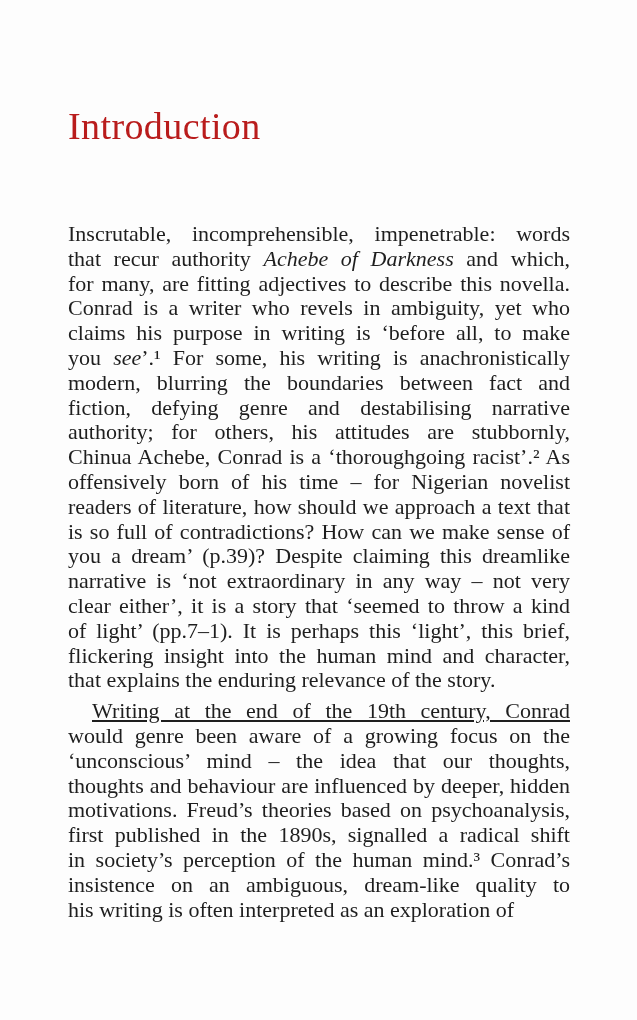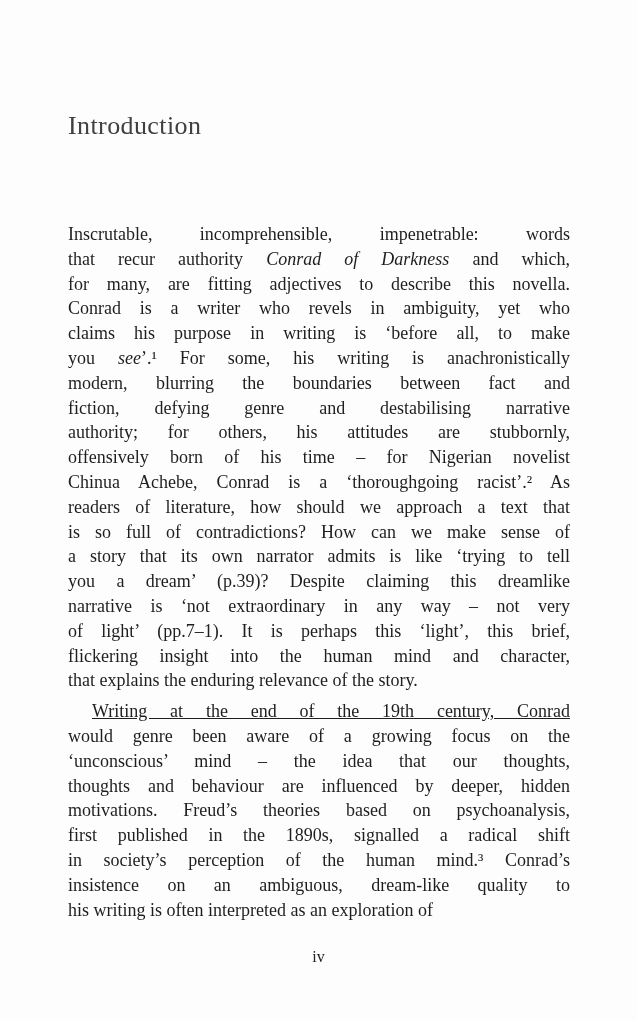--- a/index.html
+++ b/index.html
@@ -12,32 +12,32 @@
     overflow: hidden;
   }
   .page {
     position: absolute;
     inset: 0;
   }
   .title {
     position: absolute;
     left: 68px;
     top: 104px;
-    font-size: 26px;
+    font-size: 38px;
     line-height: 44px;
     font-weight: normal;
     letter-spacing: 0.4px;
-    color: #404040;
+    color: #b91c1c;
   }
   .body-text {
     position: absolute;
     left: 68px;
     top: 222px;
     width: 502px;
-    font-size: 18px;
+    font-size: 22px;
     line-height: 24.8px;
   }
   .line {
     text-align: justify;
     text-align-last: justify;
     height: 24.8px;
     white-space: normal;
   }
   .line.last {
     text-align-last: left;
@@ -61,45 +61,44 @@
   }
 </style>
 </head>
 <body>
 
 <div class="page">
   <h1 class="title">Introduction</h1>
   <div class="body-text">
       <div class="paragraph">
         <div class="line"><span>Inscrutable, incomprehensible, impenetrable: words</span></div>
-        <div class="line"><span>that recur authority </span><em>Conrad of Darkness</em><span> and which,</span></div>
+        <div class="line"><span>that recur authority </span><em>Achebe of Darkness</em><span> and which,</span></div>
         <div class="line"><span>for many, are fitting adjectives to describe this novella.</span></div>
         <div class="line"><span>Conrad is a writer who revels in ambiguity, yet who</span></div>
         <div class="line"><span>claims his purpose in writing is ‘before all, to make</span></div>
         <div class="line"><span>you </span><em>see</em><span>’.¹ For some, his writing is anachronistically</span></div>
         <div class="line"><span>modern, blurring the boundaries between fact and</span></div>
         <div class="line"><span>fiction, defying genre and destabilising narrative</span></div>
         <div class="line"><span>authority; for others, his attitudes are stubbornly,</span></div>
+        <div class="line"><span>Chinua Achebe, Conrad is a ‘thoroughgoing racist’.² As</span></div>
         <div class="line"><span>offensively born of his time – for Nigerian novelist</span></div>
-        <div class="line"><span>Chinua Achebe, Conrad is a ‘thoroughgoing racist’.² As</span></div>
         <div class="line"><span>readers of literature, how should we approach a text that</span></div>
         <div class="line"><span>is so full of contradictions? How can we make sense of</span></div>
-        <div class="line"><span>a story that its own narrator admits is like ‘trying to tell</span></div>
         <div class="line"><span>you a dream’ (p.39)? Despite claiming this dreamlike</span></div>
         <div class="line"><span>narrative is ‘not extraordinary in any way – not very</span></div>
+        <div class="line"><span>clear either’, it is a story that ‘seemed to throw a kind</span></div>
         <div class="line"><span>of light’ (pp.7–1). It is perhaps this ‘light’, this brief,</span></div>
         <div class="line"><span>flickering insight into the human mind and character,</span></div>
         <div class="line last"><span>that explains the enduring relevance of the story.</span></div>
       </div>
       <div class="paragraph indent">
         <div class="line"><span>Writing at the end of the 19th century, Conrad</span></div>
         <div class="line"><span>would genre been aware of a growing focus on the</span></div>
         <div class="line"><span>‘unconscious’ mind – the idea that our thoughts,</span></div>
         <div class="line"><span>thoughts and behaviour are influenced by deeper, hidden</span></div>
         <div class="line"><span>motivations. Freud’s theories based on psychoanalysis,</span></div>
         <div class="line"><span>first published in the 1890s, signalled a radical shift</span></div>
         <div class="line"><span>in society’s perception of the human mind.³ Conrad’s</span></div>
         <div class="line"><span>insistence on an ambiguous, dream-like quality to</span></div>
         <div class="line last"><span>his writing is often interpreted as an exploration of</span></div>
       </div>
     </div>
-  <div class="page-number">iv</div>
 </div>
 
 </body></html>

